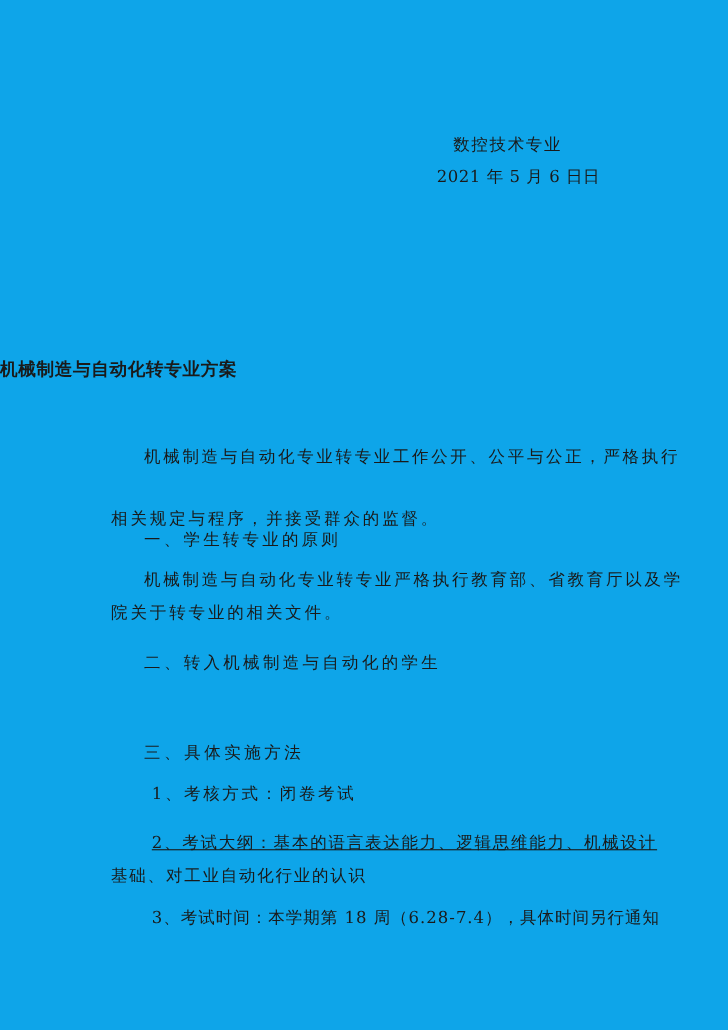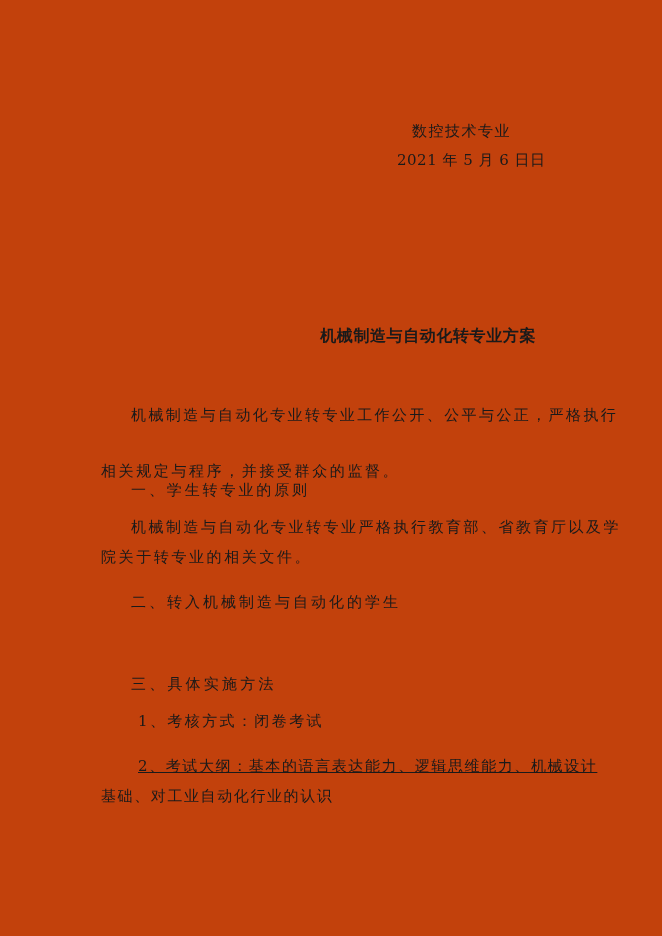--- a/index.html
+++ b/index.html
@@ -12,36 +12,36 @@
       height: 936px;
       position: relative;
       overflow: hidden;
       font-family: "DejaVu Serif", "Liberation Serif", serif;
       color: #1a1a1a;
     }
     .page {
       position: absolute;
       left: 0; top: 0;
       width: 662px; height: 936px;
-      background: #c2410c;
+      background: #0ea5e9;
     }
     .line {
       position: absolute;
       white-space: nowrap;
       font-size: 15px;
       line-height: 20px;
       letter-spacing: 2.6px;
     }
     .sig-dept { left: 412px; top: 121px; letter-spacing: 1.5px; }
     .sig-date { left: 397px; top: 150px; letter-spacing: 0.5px; }
     .title {
       position: absolute;
       left: 0; width: 536px;
       top: 326px;
-      text-align: right;
+      text-align: left;
       font-size: 16px;
       line-height: 20px;
       font-weight: bold;
       letter-spacing: 0.6px;
       font-family: "DejaVu Sans", "Liberation Sans", sans-serif;
     }
     .p1a { left: 131px; top: 405px; letter-spacing: 2.4px; }
     .p1b { left: 101px; top: 435px; margin-top: 26px; }
     .h1  { left: 131px; top: 480px; letter-spacing: 2.9px; }
     .p2a { left: 131px; top: 517px; letter-spacing: 2.5px; }
@@ -69,13 +69,14 @@
   <div class="line h1">一、学生转专业的原则</div>
   <div class="line p2a">机械制造与自动化专业转专业严格执行教育部、省教育厅以及学</div>
   <div class="line p2b">院关于转专业的相关文件。</div>
 
   <div class="line h2">二、转入机械制造与自动化的学生</div>
 
   <div class="line h3">三、具体实施方法</div>
   <div class="line i1">1、考核方式：闭卷考试</div>
   <div class="line i2a">2、考试大纲：基本的语言表达能力、逻辑思维能力、机械设计</div>
   <div class="line i2b">基础、对工业自动化行业的认识</div>
+  <div class="line i3">3、考试时间：本学期第 18 周（6.28-7.4），具体时间另行通知</div>
 </div>
 
 </body></html>

